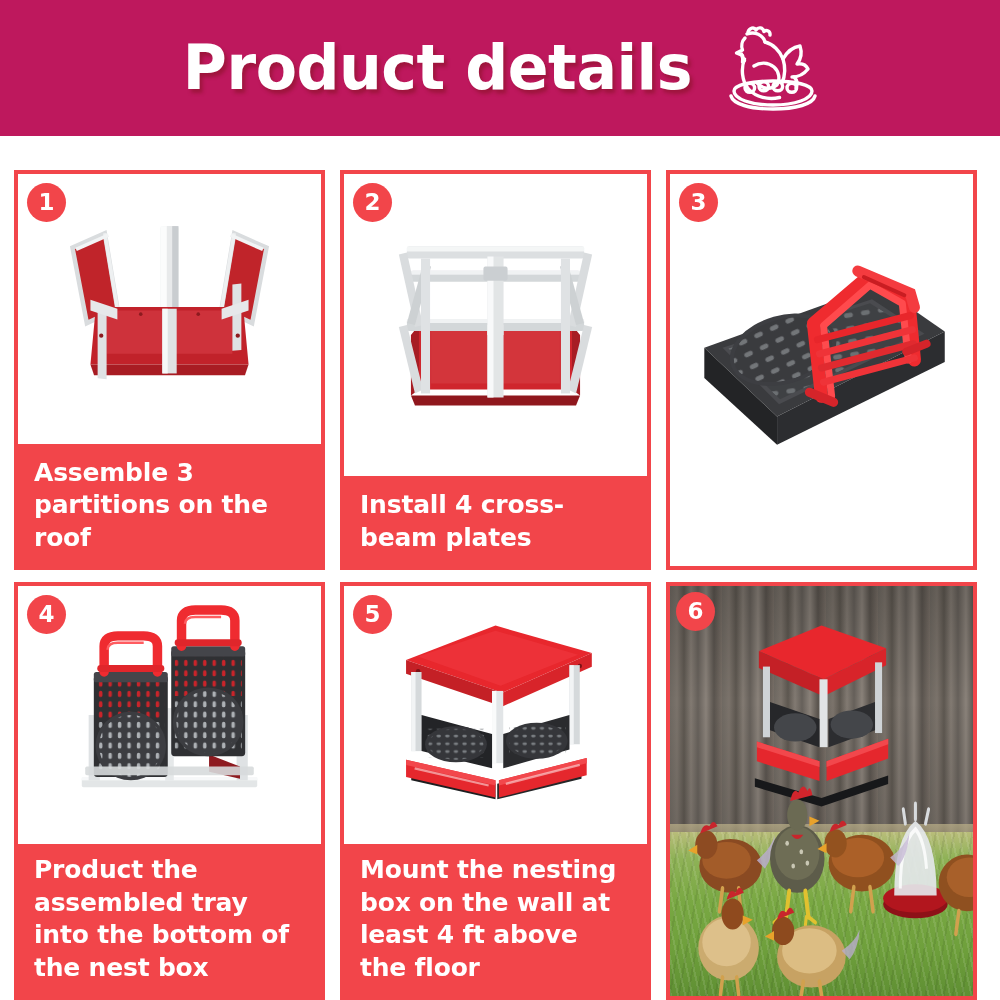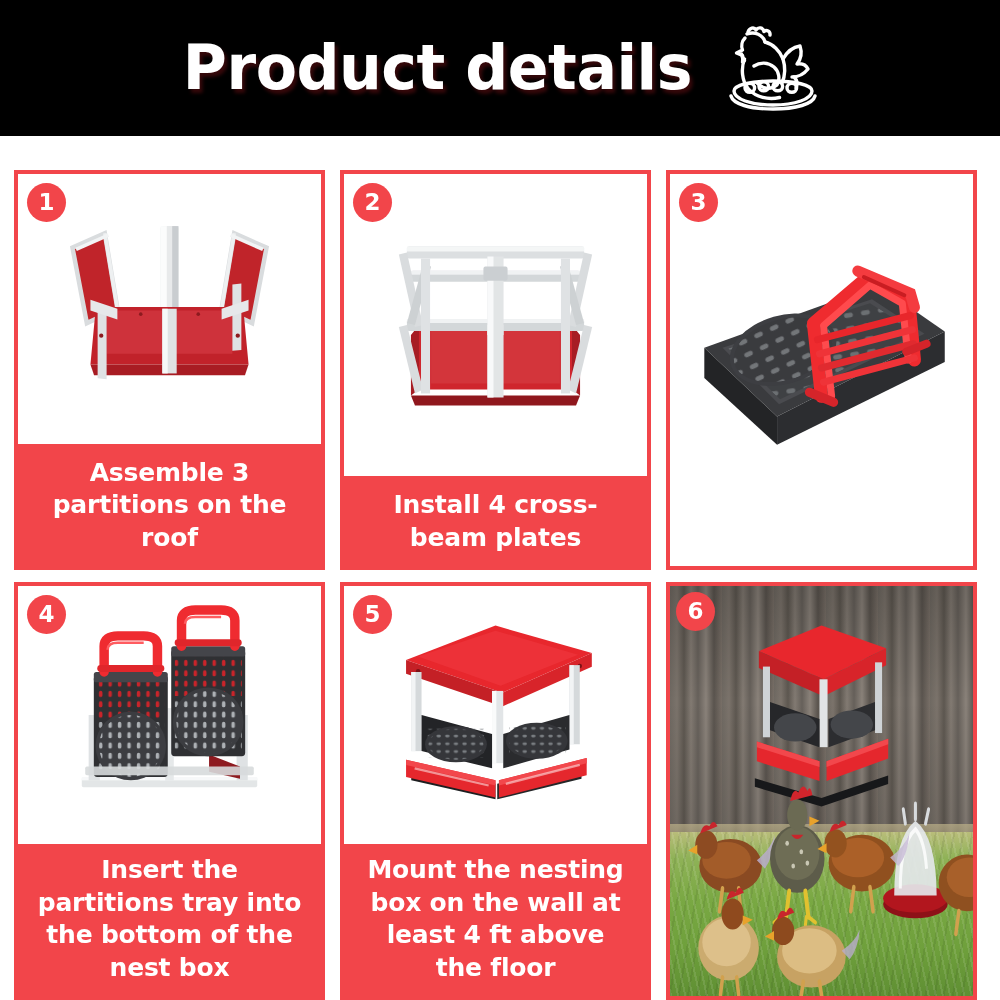--- a/index.html
+++ b/index.html
@@ -6,21 +6,21 @@
   html,body { width:1000px; height:1000px; }
   body {
     background:#ffffff;
     font-family:"Liberation Sans", sans-serif;
     overflow:hidden;
   }
 
   
   .header {
     position:absolute; left:0; top:0; width:1000px; height:136px;
-    background:#000000;
+    background:#be185d;
     display:flex; align-items:center; justify-content:center; gap:22px;
   }
   .header-title {
     font-family:"DejaVu Sans", sans-serif;
     font-weight:bold;
     font-size:62px;
     letter-spacing:-0.5px;
     color:#ffffff;
     text-shadow:3px 4px 4px rgba(120,18,22,0.45);
     line-height:1;
@@ -69,21 +69,20 @@
   .caption {
     background:#f2454a;
     color:#ffffff;
     font-family:"DejaVu Sans", sans-serif;
     font-weight:bold;
     font-size:25px;
     line-height:1.30;
     padding:13px 16px 12px 16px;
     letter-spacing:-0.2px;
     transform-origin:left top;
-    text-align:center;
   }
   .caption.r2 { font-size:25px; padding-top:10px; }
   .caption.small { font-size:22.5px; line-height:1.28; padding:10px 10px 10px 12px; }
 
   
   .art { position:absolute; inset:0; }
   .art svg { width:100%; height:100%; display:block; }
 
   
   .scene { position:absolute; inset:0; }
@@ -333,21 +332,21 @@
 
             <path d="M164 70 L164 40 Q164 28 180 28 L210 28 Q226 28 226 40 L226 70" fill="none" stroke="#ef2b30" stroke-width="11" stroke-linecap="round"></path>
             <path d="M160 66 L230 66" stroke="#e0262b" stroke-width="8" stroke-linecap="round"></path>
             <path d="M168 44 Q168 36 180 36 L210 36" fill="none" stroke="#ff5c60" stroke-width="3"></path>
           </g>
 
           <rect x="52" y="210" width="196" height="10" rx="2" fill="#d7dadc" opacity=".9"></rect>
         </svg>
       </div>
     </div>
-    <div class="caption r2">Insert the partitions tray into the bottom of the nest box</div>
+    <div class="caption r2">Product the assembled tray into the bottom of the nest box</div>
   </div>
 
   <div class="panel">
     <div class="stage">
       <div class="badge">5</div>
       <div class="art">
         <svg viewBox="0 0 300 300" preserveAspectRatio="xMidYMid meet">
           <defs>
             <pattern id="mesh5" width="10" height="9" patternUnits="userSpaceOnUse">
               <rect x="1.5" y="2" width="5" height="3" rx="1.5" fill="#7d8185"></rect>

